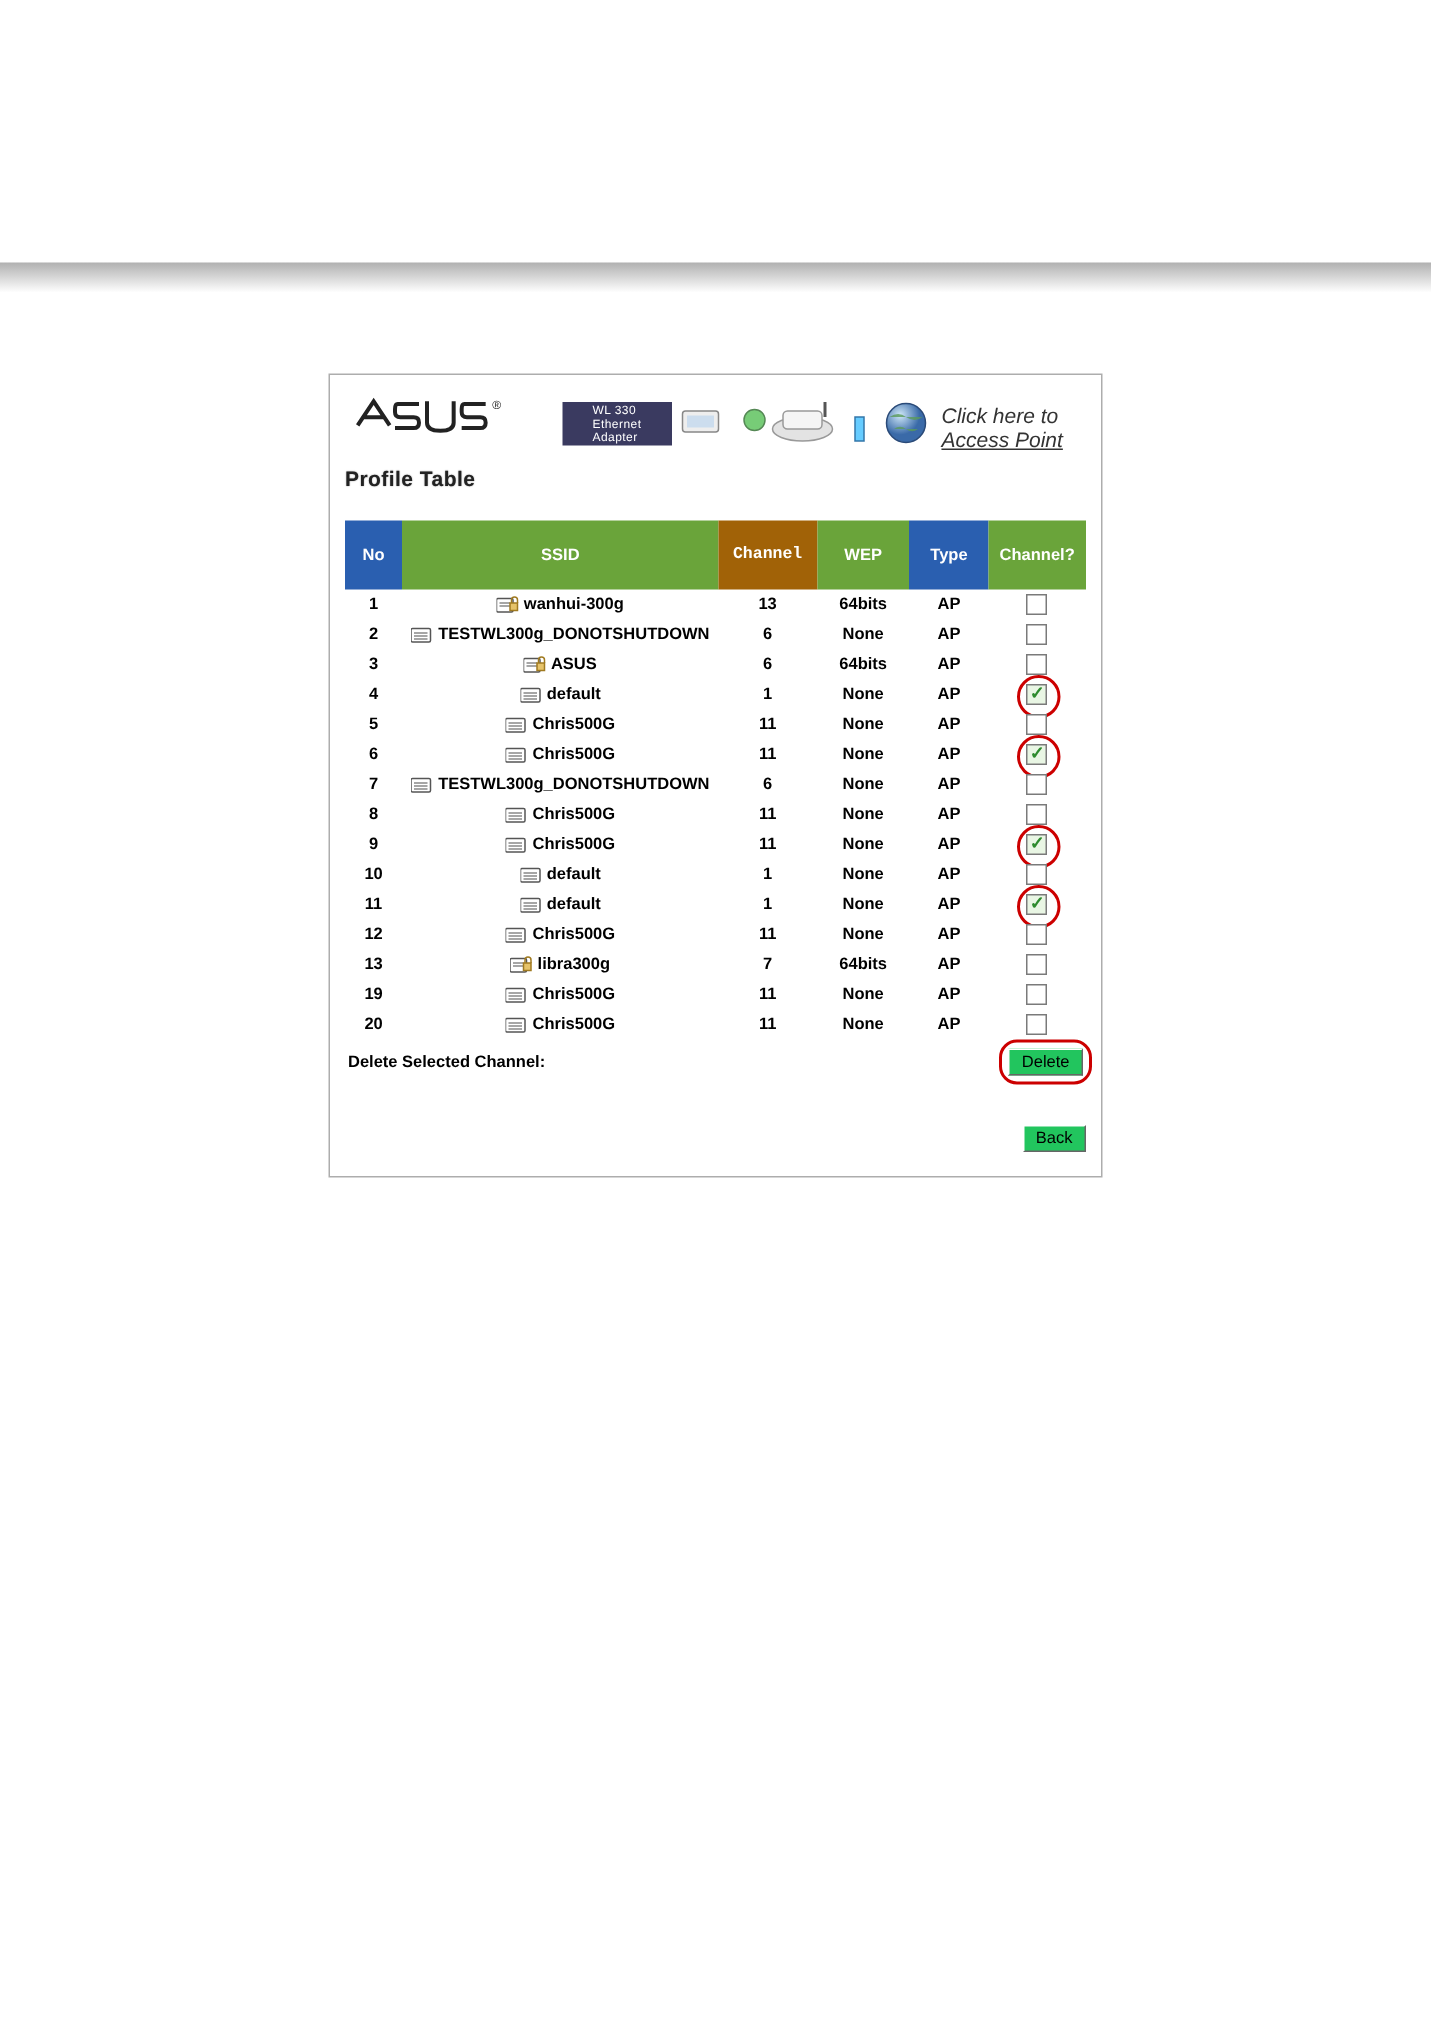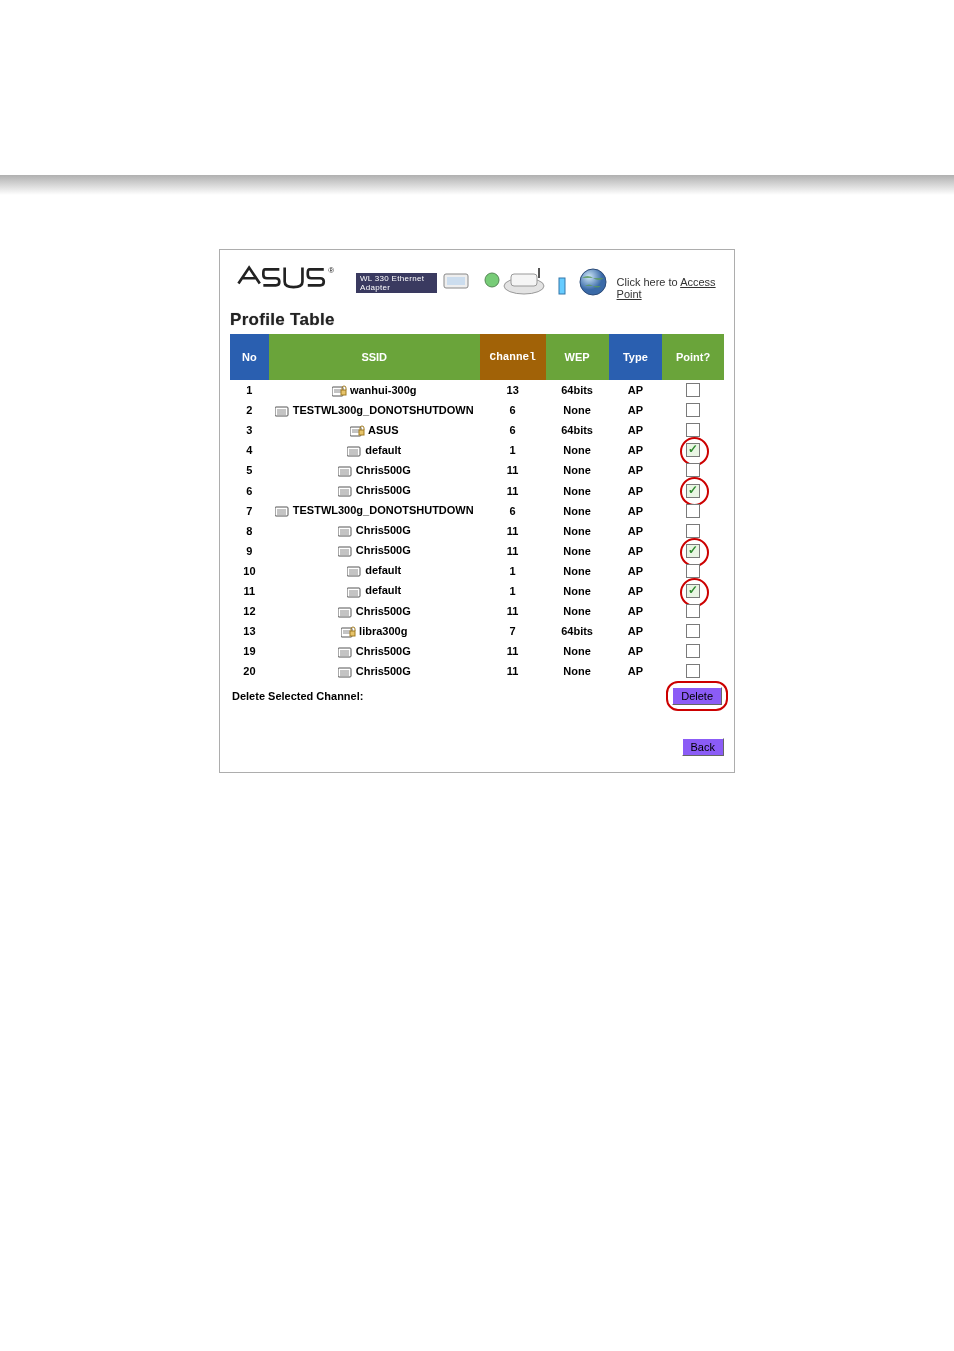--- a/index.html
+++ b/index.html
@@ -40,42 +40,44 @@
     display: flex;
     align-items: center;
     gap: 6px;
   }
   .asus-logo {
     height: 32px;
   }
   .band-label {
     background: #3a3a60;
     color: #fff;
-    padding: 1px 4px;
+    padding: 1px 20px;
     font-size: 8px;
     letter-spacing: .3px;
     display: inline-block;
     margin-top: -2px;
+    margin-left: 19px;
   }
   .ap-link-wrap {
     display: flex;
     align-items: flex-end;
     gap: 8px;
-    font-size: 11px;
+    font-size: 14px;
     color: #333;
+    font-style: italic;
   }
   .ap-link-wrap .link {
     cursor: pointer;
     text-decoration: underline;
   }
   .profile-title {
     color: #fff;
     font-weight: bold;
-    font-size: 17px;
-    padding: 2px 0 4px 0;
+    font-size: 14px;
+    padding: 2px 0 20px 0;
     text-shadow: 1px 1px 0 #555;
     letter-spacing: .3px;
   }
   
   .profile-title {
     color: #222;
     text-shadow: 0 0 1px #888;
   }
   table.pt {
     width: 100%;
@@ -148,21 +150,21 @@
     display:flex;
     justify-content:space-between;
     align-items:center;
     font-size:11px;
     padding:6px 2px 2px 2px;
     font-weight: bold;
   }
   .btn3d {
     font-size:11px;
     padding:2px 8px;
-    background:#8b5cf6;
+    background:#22c55e;
     border:1px solid #666;
     border-top-color:#fff;
     border-left-color:#fff;
     cursor:pointer;
     color:#000;
   }
   .delbtn-wrap { position:relative; display:inline-block; }
   .delbtn-wrap::before{
     content:"";
     position:absolute;
@@ -249,21 +251,21 @@
     <div class="profile-title">Profile Table</div>
 
     <table class="pt">
       <thead>
         <tr>
           <th class="no">No</th>
           <th class="ssid">SSID</th>
           <th class="ch">Channel</th>
           <th class="wep">WEP</th>
           <th class="type">Type</th>
-          <th class="del">Point?</th>
+          <th class="del">Channel?</th>
         </tr>
       </thead>
       <tbody id="pt-body">
           <tr>
             <td class="no">1</td>
             <td class="ssid-cell"><span class="ssid-ico"><svg width="15" height="12" viewBox="0 0 15 12">
                   <rect x="0" y="2" width="11" height="9" rx="1" fill="#fff" stroke="#555"></rect>
                   <line x1="2" y1="5" x2="9" y2="5" stroke="#888"></line>
                   <line x1="2" y1="7" x2="9" y2="7" stroke="#888"></line>
                   <rect x="9" y="5" width="5" height="5" fill="#e6c36a" stroke="#a07a20"></rect>

